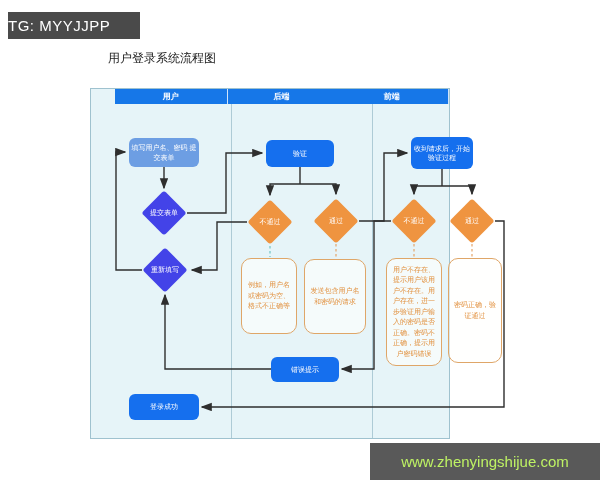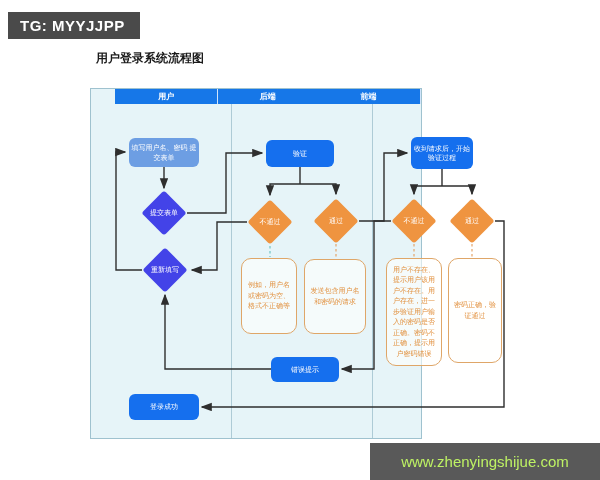--- a/index.html
+++ b/index.html
@@ -5,37 +5,36 @@
   html,body{margin:0;padding:0;}
   body{
     width:600px;height:480px;position:relative;overflow:hidden;
     background:#ffffff;
     font-family:"Liberation Sans","DejaVu Sans",sans-serif;
   }
   
   .tg-badge{
     position:absolute;left:8px;top:12px;width:132px;height:27px;
     background:#4a4a4a;color:#fff;font-size:15px;
-    display:flex;align-items:center;padding-left:12px;box-sizing:border-box;
+    display:flex;align-items:center;box-sizing:border-box;
     letter-spacing:.5px;
-    font-weight:bold;
   }
   
   .page-title{
-    position:absolute;left:96px;top:50px;font-size:12px;font-weight:bold;color:#1a1a1a;
+    position:absolute;left:108px;top:50px;font-size:12px;font-weight:normal;color:#1a1a1a;
   }
   
   .watermark{
     position:absolute;right:0;bottom:0;width:230px;height:37px;
     background:#595959;color:#bef264;font-size:15px;
     display:flex;align-items:center;justify-content:center;
   }
   
   .diagram{
-    position:absolute;left:90px;top:88px;width:332px;height:351px;
+    position:absolute;left:90px;top:88px;width:360px;height:351px;
     border:1px solid #9fc2cf;box-sizing:border-box;background:#e6f4f8;padding-left:24px;
   }
   .lane-headers{display:flex;height:15px;}
   .lane-header{
     background:#1677e8;color:#fff;font-size:8px;font-weight:bold;
     display:flex;align-items:center;justify-content:center;
     box-sizing:border-box;
   }
   .lane-header.h1{width:140px;border-right:1px solid rgba(255,255,255,.8);}
   .lane-header.h2{width:141px;border-right:1px solid rgba(255,255,255,.8);}

